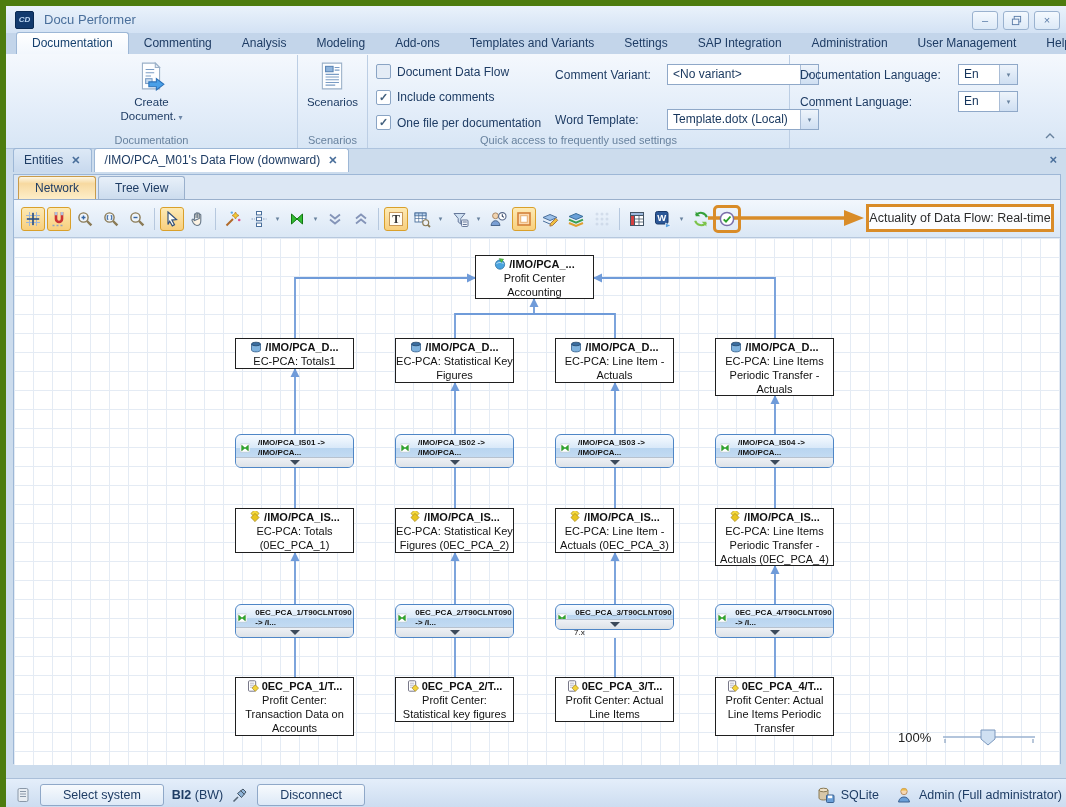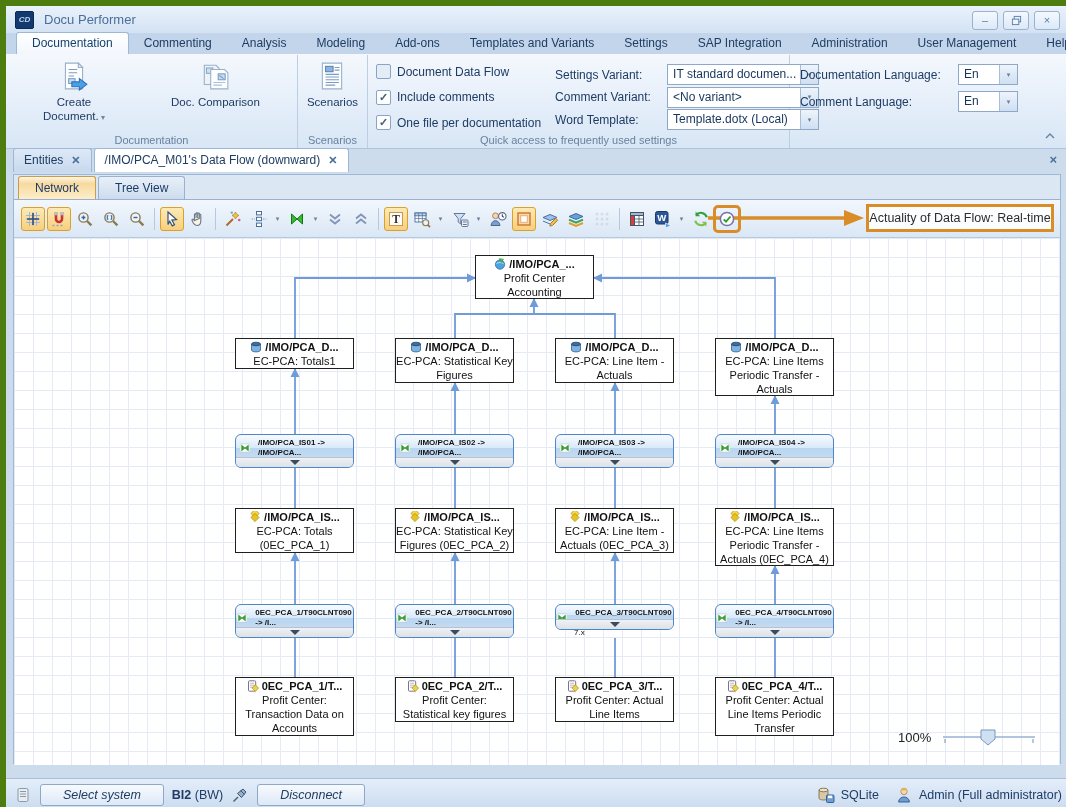--- a/index.html
+++ b/index.html
@@ -80,21 +80,21 @@
   .node.transformation .ntitle{font-weight:bold;justify-content:center;gap:8px;font-size:8px;}
   .node.transformation .ntitle svg{width:10px;height:10px;}
   .node.transformation .nline{margin-left:14px;}
   .t-strip{position:absolute;left:0;bottom:0;width:100%;height:9px;background:linear-gradient(#eef1f5,#dde2e8);border-top:1px solid #b7c2cf;border-radius:0 0 5px 5px;display:flex;justify-content:center;align-items:center;}
   .t-strip i{width:0;height:0;border-left:5px solid transparent;border-right:5px solid transparent;border-top:5px solid #3c4a5a;}
   .zoomctl{position:absolute;left:884px;top:487px;display:flex;align-items:center;gap:8px;}
   .zoomctl .zlabel{font-size:13px;color:#222;}
 
   
   .statusbar{position:absolute;left:0;bottom:0;width:100%;height:33px;background:linear-gradient(#e4eefa,#c9daef);border-top:1px solid #aabfd9;display:flex;align-items:center;padding:0 8px;box-sizing:border-box;font-size:12.5px;color:#1e3c64;}
-  .sbtn{border:1px solid #8fa8c8;border-radius:3px;background:linear-gradient(#f7fafd,#dde9f7);padding:3px 22px;font-size:12.5px;color:#1e3c64;margin:0 8px;cursor:default;white-space:nowrap;font-style:italic;}
+  .sbtn{border:1px solid #8fa8c8;border-radius:3px;background:linear-gradient(#f7fafd,#dde9f7);padding:3px 22px;font-size:12.5px;color:#1e3c64;margin:0 8px;cursor:default;white-space:nowrap;}
   .sys-name{font-weight:bold;}
   .sb-right{margin-left:auto;display:flex;align-items:center;gap:6px;}
   .sb-ico{width:18px;height:18px;}
 </style>
 </head>
 <body>
 
 <div class="app">
 
   <div class="titlebar">
@@ -131,31 +131,20 @@
       <div class="big-btn">
           <svg viewBox="0 0 28 28">
             <path d="M6 2h12l4 4v20H6z" fill="#fdfeff" stroke="#9ab0c8"></path>
             <path d="M18 2v4h4z" fill="#e4ecf5" stroke="#9ab0c8"></path>
             <path d="M9 8h8M9 11h8M9 14h5" stroke="#7a9cc4" fill="none"></path>
             <rect x="9" y="16.5" width="6" height="4.5" fill="#c8dcf0" stroke="#7a9cc4"></rect>
             <path d="M12 19.5h7v-3l7 5.3-7 5.3v-3h-7z" fill="#4aa0e8" stroke="#2a70b8"></path>
           </svg>
           <div class="big-lbl">Create
 Document.<span class="drop-caret"> ▾</span></div>
-        </div>
-        <div class="big-btn">
-          <svg viewBox="0 0 28 28">
-            <path d="M4 4h11l3 3v15H4z" fill="#eef3f9" stroke="#9ab0c8"></path>
-            <rect x="6" y="6.5" width="6" height="5" fill="#cfe0f0" stroke="#8aa8c6"></rect>
-            <path d="M10 8h13l3 3v15H10z" fill="#fdfeff" stroke="#9ab0c8"></path>
-            <rect x="17" y="12" width="6.5" height="5.5" fill="#c8dcf0" stroke="#7a9cc4"></rect>
-            <path d="M18 13.5l4 3" stroke="#7a9cc4"></path>
-            <path d="M12.5 20h11M12.5 22.5h8" stroke="#aac0d8" fill="none"></path>
-          </svg>
-          <div class="big-lbl">Doc. Comparison</div>
         </div>
         <div class="rgroup-label">Documentation</div>
     </div>
     <div class="rgroup g2" id="rgroup2">
       <div class="big-btn">
           <svg viewBox="0 0 28 28">
             <path d="M5 2h18v24H5z" fill="#fdfeff" stroke="#9ab0c8"></path>
             <rect x="8" y="5" width="7" height="5" fill="#8fb4dc" stroke="#5a84b4"></rect>
             <path d="M16.5 6h4.5M16.5 8.5h4.5M8 12.5h12.5M8 15h12.5M8 17.5h12.5M8 20h12.5M8 22.5h9" stroke="#7a9cc4" fill="none"></path>
           </svg>
@@ -172,27 +161,20 @@
           <label class="chk-row">
             <span class="chk-box">✓</span>
             <span>Include comments</span>
           </label>
           <label class="chk-row">
             <span class="chk-box">✓</span>
             <span>One file per documentation</span>
           </label>
         </div>
       <div class="field-col" id="quick-fields">
-          <div class="field-row">
-            <span class="flabel">Settings Variant:</span>
-            <span class="combo">
-              <span class="cval">IT standard documen...</span>
-              <span class="cbtn">▾</span>
-            </span>
-          </div>
           <div class="field-row">
             <span class="flabel">Comment Variant:</span>
             <span class="combo">
               <span class="cval">&lt;No variant&gt;</span>
               <span class="cbtn">▾</span>
             </span>
           </div>
           <div class="field-row">
             <span class="flabel">Word Template:</span>
             <span class="combo">

